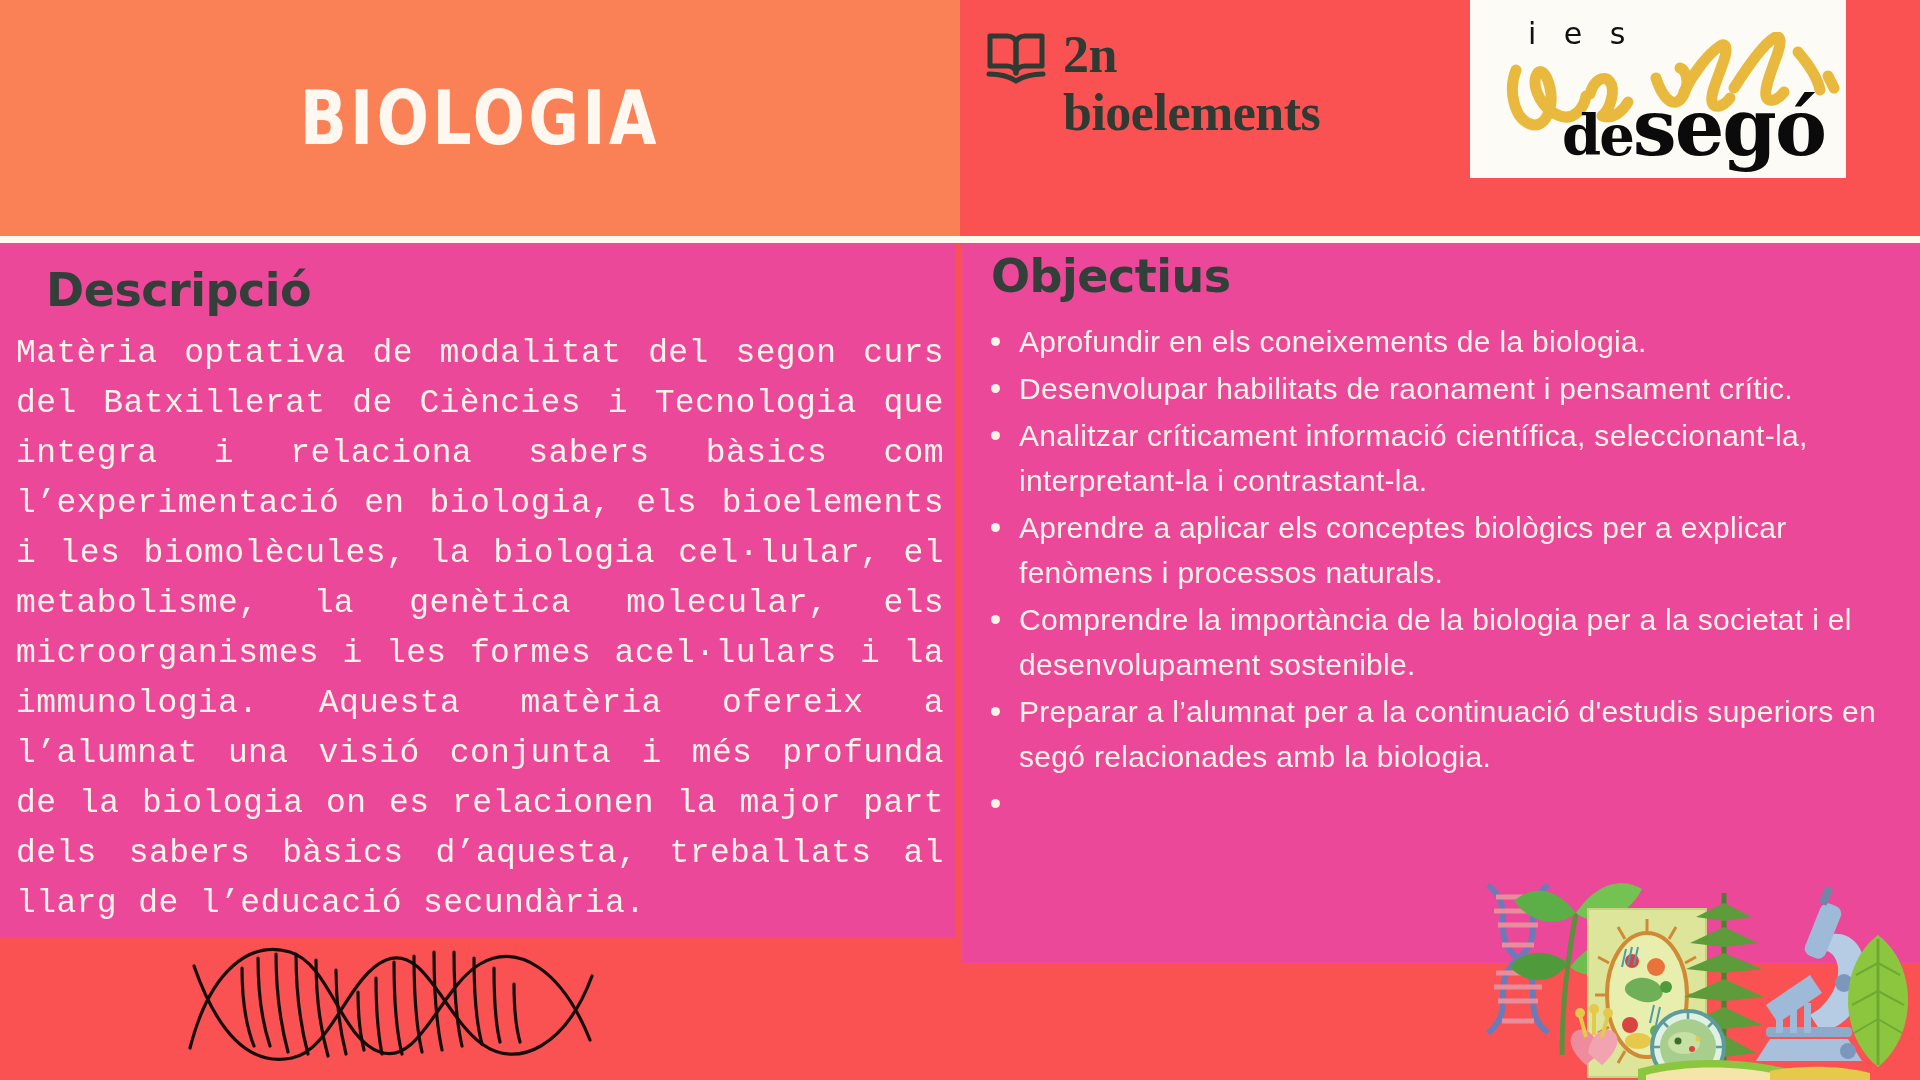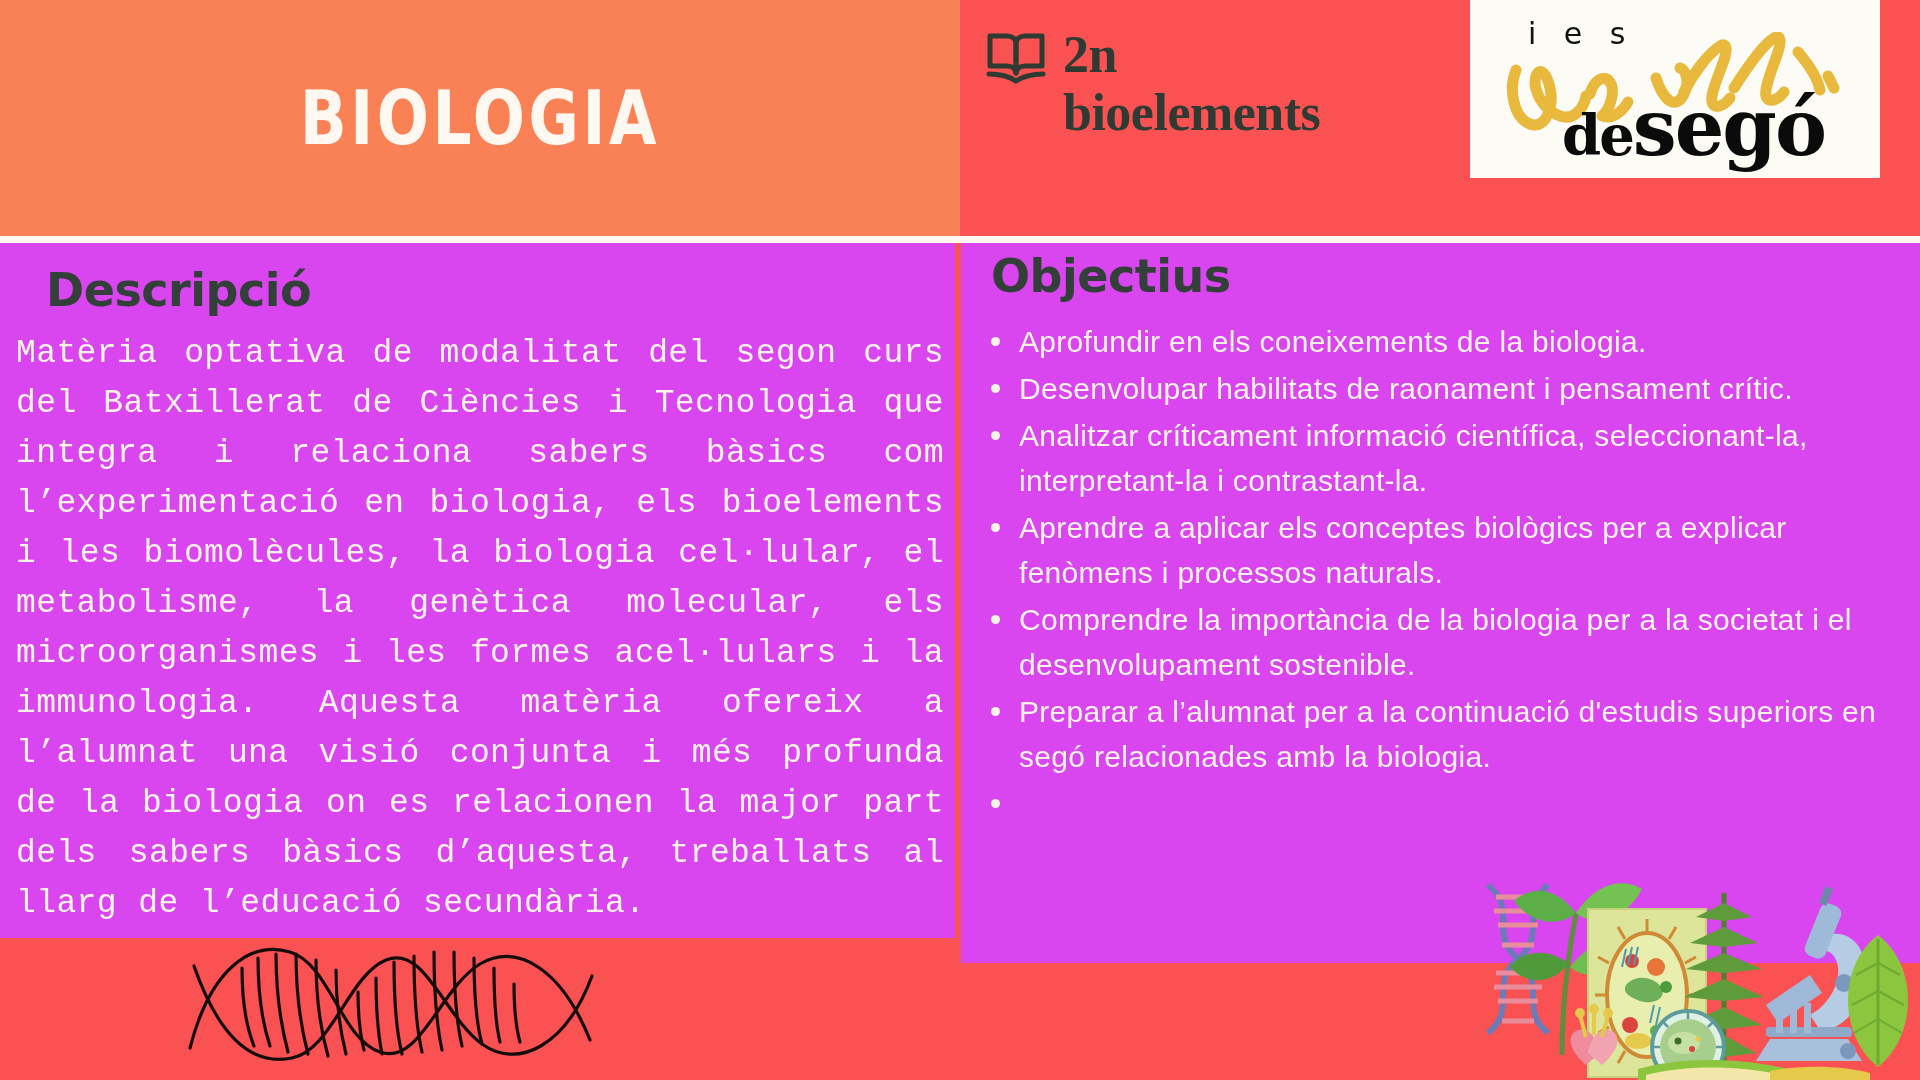--- a/index.html
+++ b/index.html
@@ -31,21 +31,21 @@
   .level-row{display:flex;align-items:flex-start;gap:16px;}
   .book-icon{flex:0 0 auto;margin-top:4px;}
   .level-text{
     color:#2F3A33;
     font-family:Liberation Serif, serif;
     font-size:52px;font-weight:bold;line-height:1.12;
     letter-spacing:-0.5px;
   }
 
   .logo-box{
-    position:absolute;left:1470px;top:0;width:410px;height:178px;
+    position:absolute;left:1470px;top:0;width:376px;height:178px;
     background:#FDFBF6;overflow:hidden;
   }
   .logo-inner{position:relative;width:450px;height:178px;}
   .logo-ies{
     position:absolute;left:58px;top:16px;
     font-family:"DejaVu Sans", sans-serif;
     font-size:30px;color:#111;letter-spacing:9px;font-weight:normal;
   }
   .logo-vall{
     position:absolute;left:28px;top:32px;width:400px;height:110px;
@@ -58,21 +58,21 @@
   }
   .logo-desego .de{font-size:56px;}
 
   
   .divider-h{position:absolute;left:0;top:236px;width:1920px;height:7px;background:#FFF8F0;}
   .divider-v{position:absolute;left:955px;top:243px;width:6px;height:700px;background:#FA5253;}
 
   
   .left-panel{
     position:absolute;left:0;top:243px;width:955px;height:695px;
-    background:#d946ef;
+    background:#ec4899;
   }
   .sec-title{
     font-family:"DejaVu Sans", sans-serif;
     font-weight:bold;color:#33403A;
     letter-spacing:-0.5px;
   }
   .desc-title{position:absolute;left:46px;top:20px;font-size:46px;}
   .desc-body{
     position:absolute;left:16px;top:86px;width:928px;
     color:#FCF3E6;
@@ -80,21 +80,21 @@
     font-size:33px;line-height:50px;
     text-align:justify;
     text-justify:inter-word;
     letter-spacing:0.4px;
     word-spacing:1px;
   }
 
   
   .right-panel{
     position:absolute;left:961px;top:243px;width:959px;height:720px;
-    background:#d946ef;
+    background:#ec4899;
   }
   .obj-title{position:absolute;left:30px;top:6px;font-size:46px;}
   .obj-list{
     position:absolute;left:22px;top:76px;width:930px;
     margin:0;padding:0;list-style:none;
     color:#FCF3E6;
     font-family:"Liberation Sans", sans-serif;
     font-size:30px;line-height:45px;
     letter-spacing:0.3px;
   }

